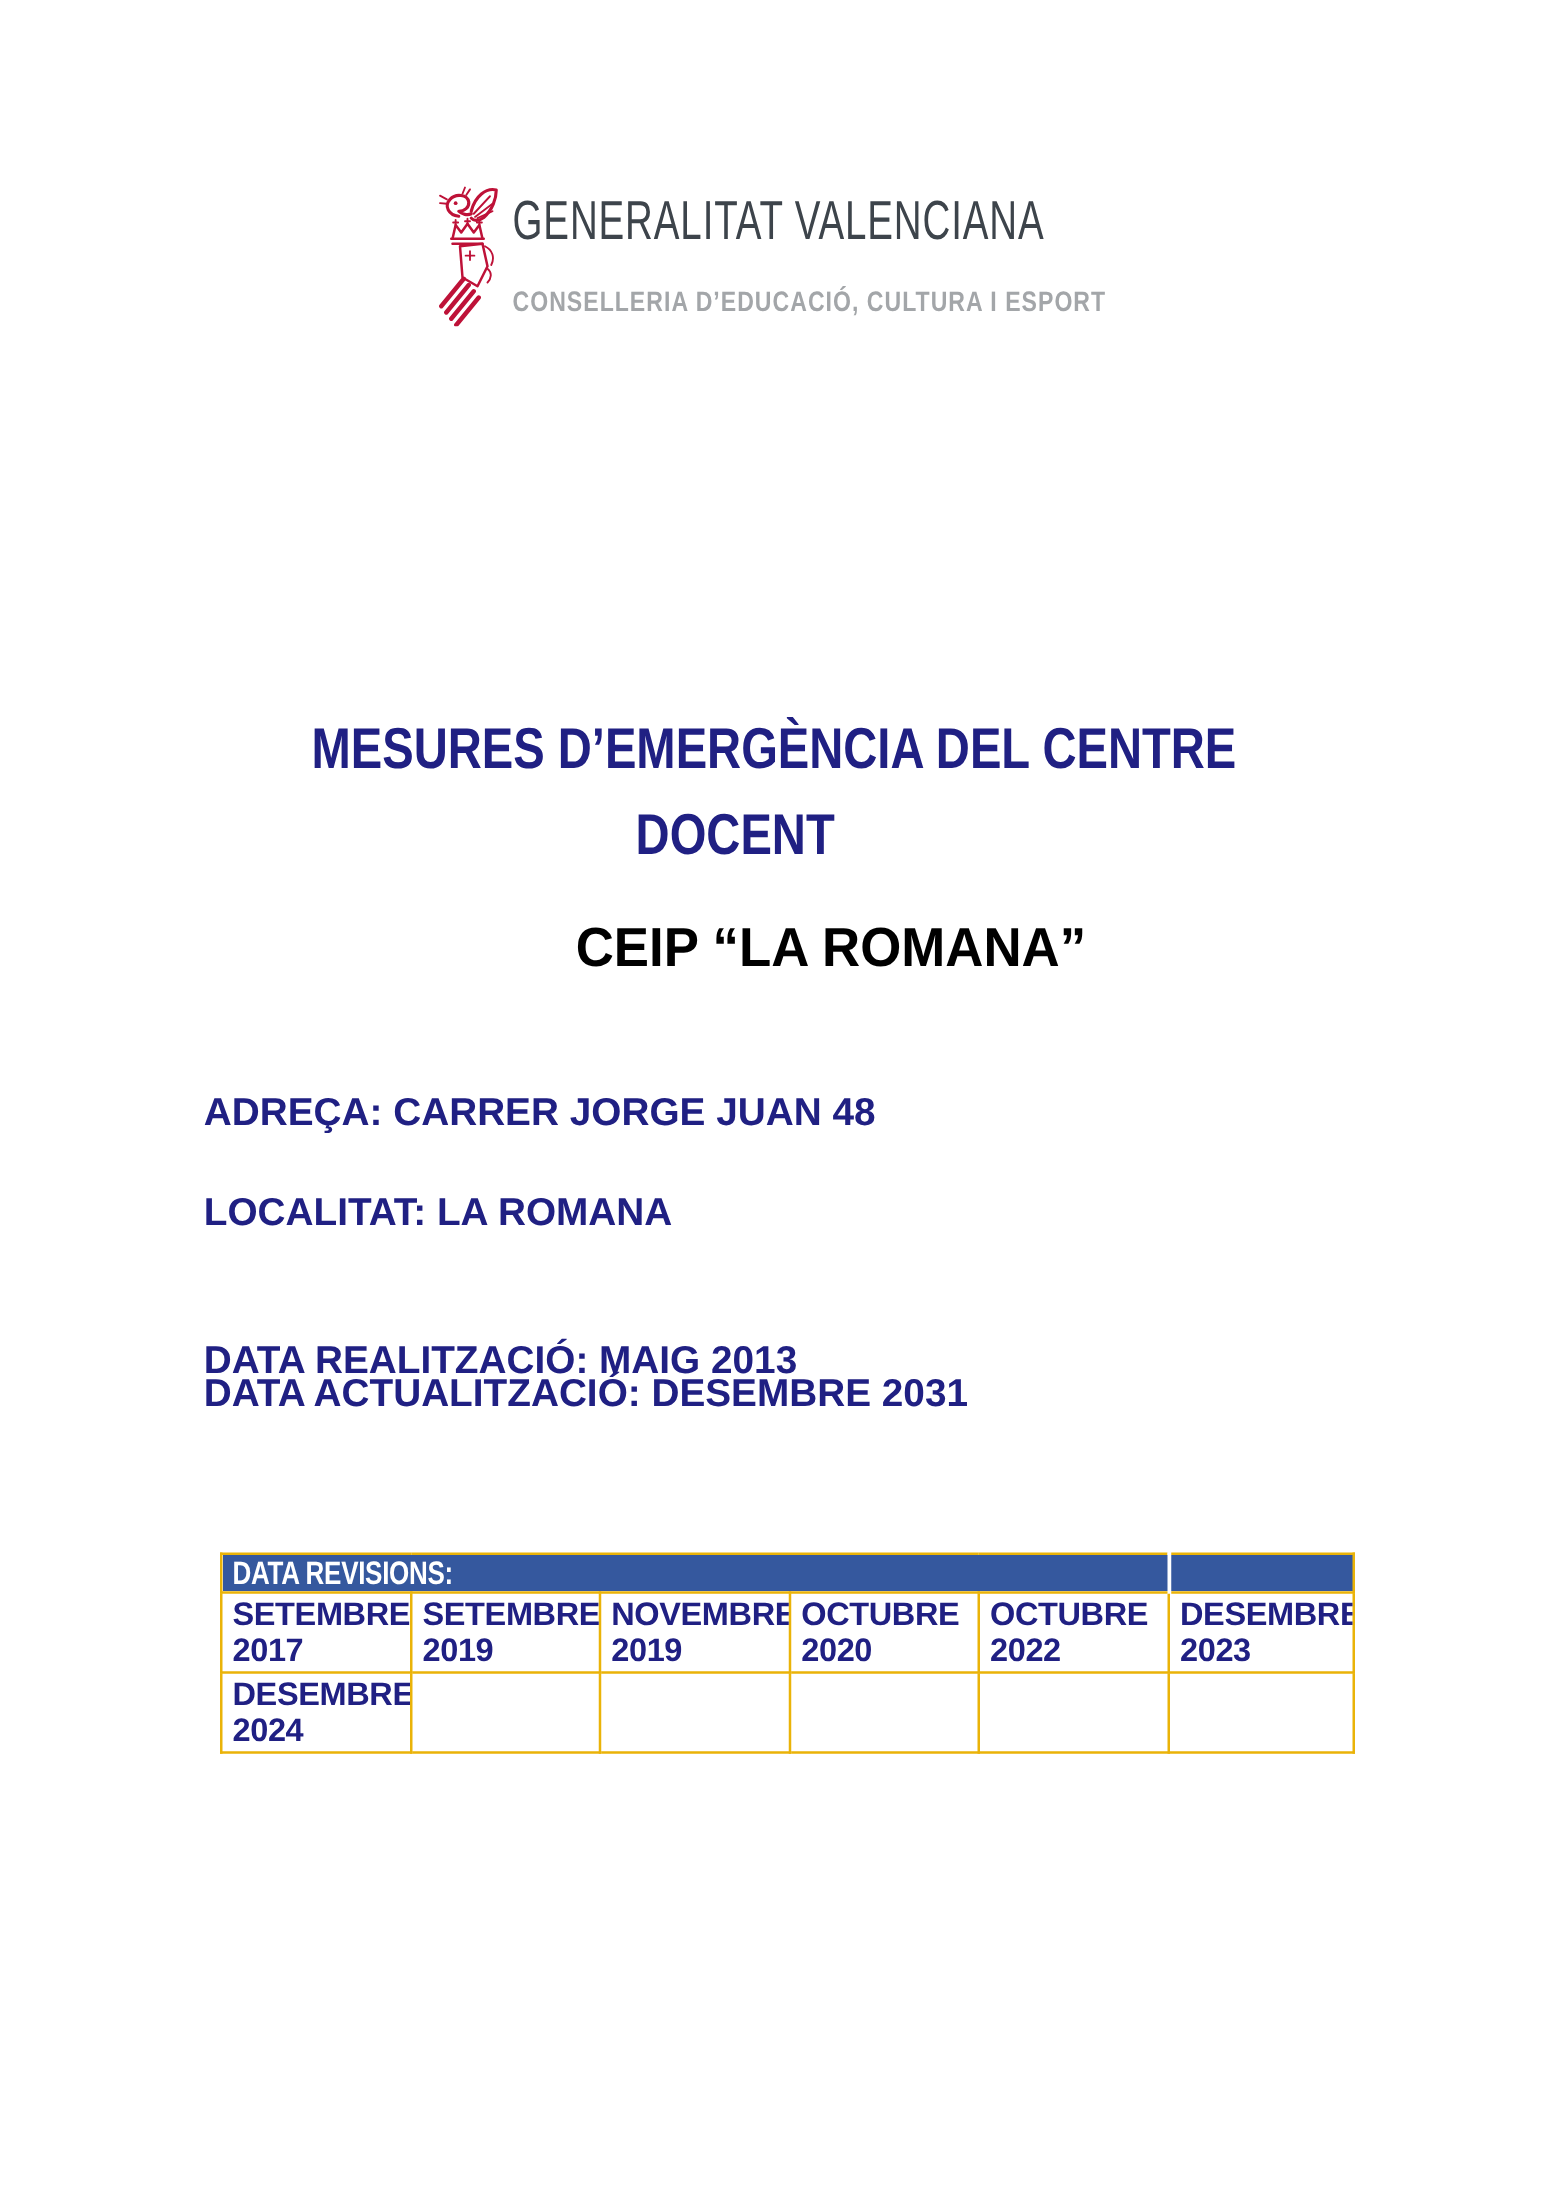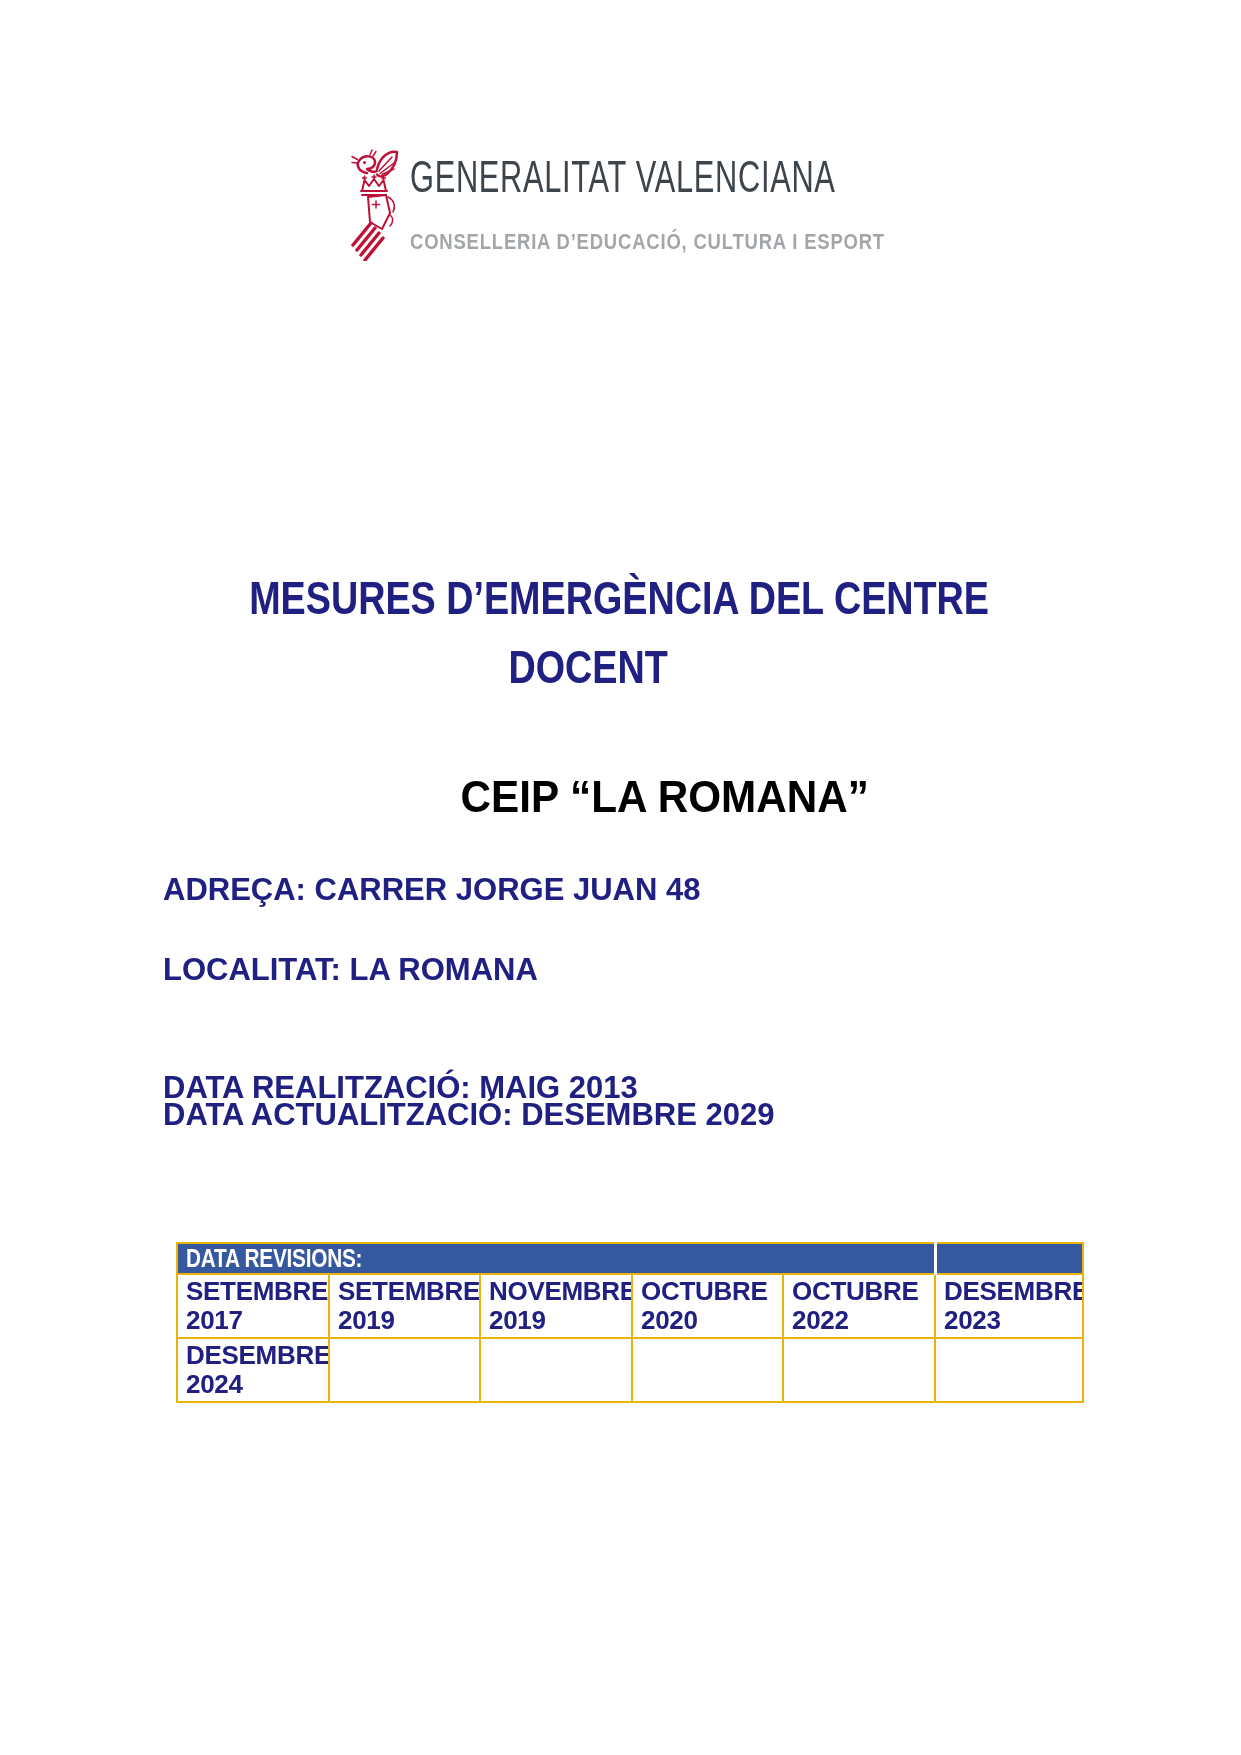--- a/index.html
+++ b/index.html
@@ -22,21 +22,21 @@
   }
 
   
   .title-wrap{left:168px;width:840px;text-align:center;color:#202083;}
   .title-line{
     display:inline-block;font-size:46px;line-height:56px;font-weight:bold;
     white-space:nowrap;transform:scaleX(.82);transform-origin:center center;
   }
   .t1{top:570px;}
   .t2{top:639px;}
-  .school-wrap{left:245px;top:732px;width:840px;text-align:center;color:#000000;margin-top:38px;}
+  .school-wrap{left:245px;top:732px;width:840px;text-align:center;color:#000000;}
   .school-line{
     display:inline-block;font-size:44px;line-height:54px;font-weight:bold;
     white-space:nowrap;transform:scaleX(.96);transform-origin:center center;
   }
 
   
   .detail{
     left:163px;font-size:31px;line-height:38px;font-weight:bold;color:#202083;
     white-space:nowrap;
   }
@@ -105,21 +105,21 @@
   <div class="abs title-wrap t2">
     <span class="title-line">DOCENT</span>
   </div>
   <div class="abs school-wrap">
     <span class="school-line">CEIP “LA ROMANA”</span>
   </div>
 
   <div class="abs detail d1">ADREÇA: CARRER JORGE JUAN 48</div>
   <div class="abs detail d2">LOCALITAT: LA ROMANA</div>
   <div class="abs detail d3">DATA REALITZACIÓ: MAIG 2013</div>
-  <div class="abs detail d4">DATA ACTUALITZACIÓ: DESEMBRE 2029</div>
+  <div class="abs detail d4">DATA ACTUALITZACIÓ: DESEMBRE 2031</div>
 
   <table class="abs rev-table">
     <colgroup>
       <col style="width:152px">
         <col style="width:151px">
         <col style="width:152px">
       <col style="width:151px">
         <col style="width:152px">
         <col style="width:148px">
     </colgroup>

